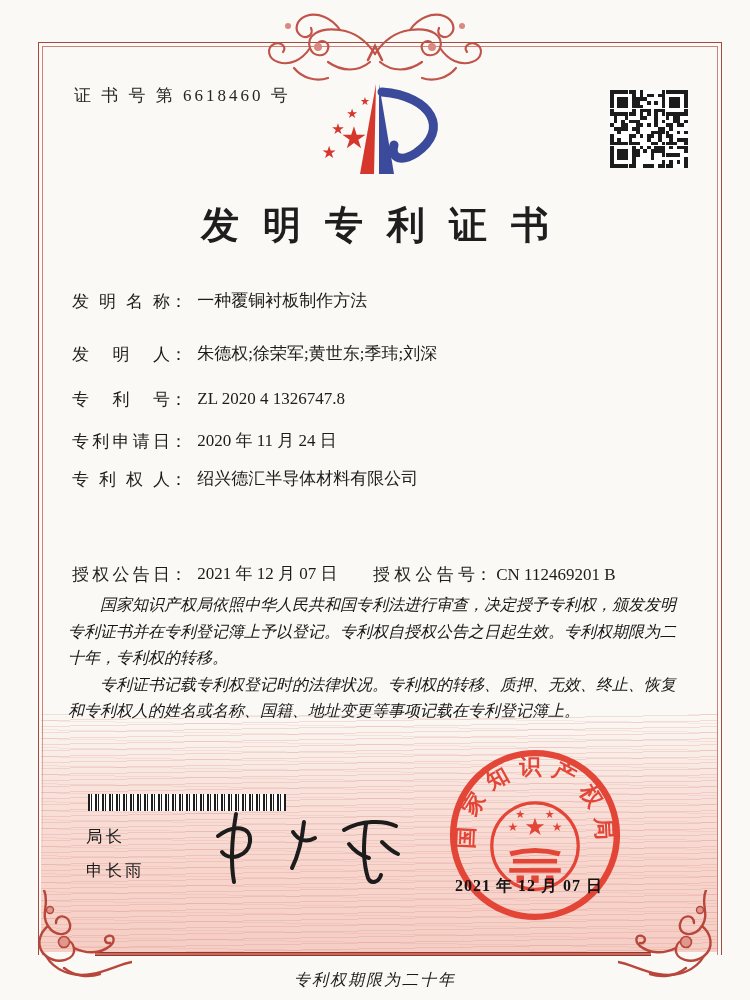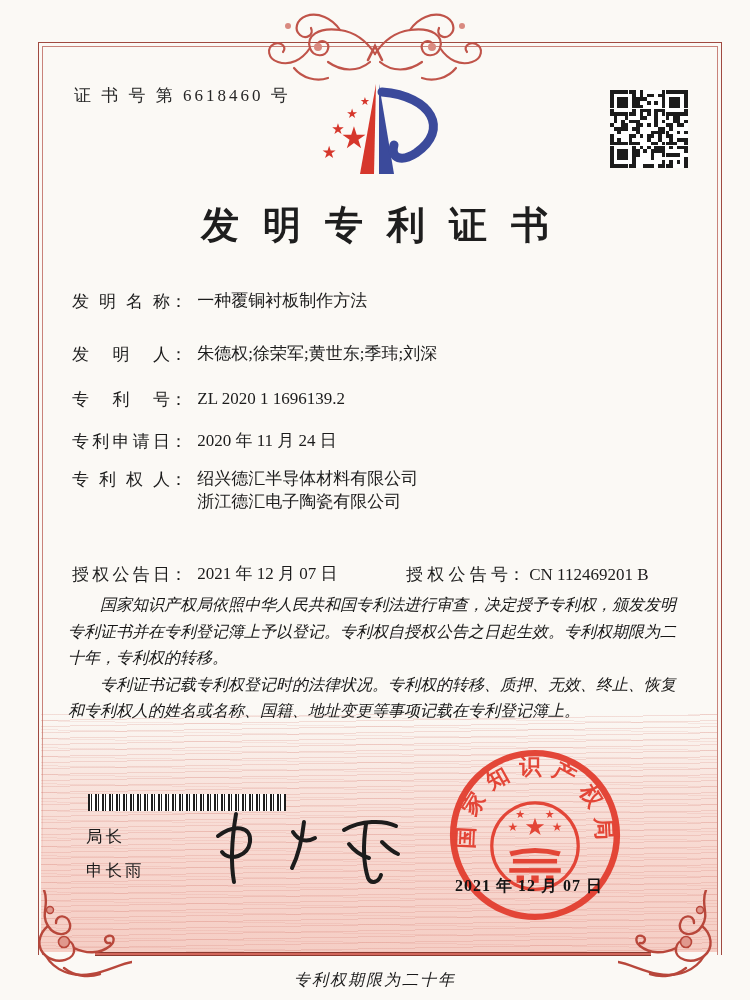--- a/index.html
+++ b/index.html
@@ -29,21 +29,21 @@
 
   .title{position:absolute;left:0;top:200px;width:750px;text-align:center;
          font-size:38px;font-weight:bold;letter-spacing:24px;text-indent:24px;color:#1e1e1e;}
 
   
   .field-row{position:absolute;left:72px;width:610px;font-size:17px;color:#1c1c1c;}
   .flabel{display:inline-block;width:98px;text-align:justify;text-align-last:justify;
           font-weight:500;vertical-align:top;}
   .fcolon{vertical-align:top;}
   .fvalue{display:inline-block;vertical-align:top;margin-left:6px;max-width:470px;line-height:1.35;}
-  .fpair2{position:absolute;left:334px;top:0;}
+  .fpair2{position:absolute;left:301px;top:0;}
 
   
   .body-text{position:absolute;left:68px;top:592px;width:618px;font-size:16px;
              line-height:1.66;color:#161616;font-style:italic;}
   .body-text p{margin:0;text-indent:2em;}
 
   
   .officer{position:absolute;left:86px;top:826px;font-size:16.5px;color:#1b1b1b;letter-spacing:3px;}
   .officer div{margin-bottom:12px;}
   .signature{position:absolute;left:196px;top:798px;}
@@ -365,31 +365,30 @@
   <div class="field-row" style="top:290px">
     <span class="flabel">发明名称</span><span class="fcolon">：</span>
     <span class="fvalue">一种覆铜衬板制作方法</span>
   </div>
   <div class="field-row" style="top:343px">
     <span class="flabel">发明人</span><span class="fcolon">：</span>
     <span class="fvalue">朱德权;徐荣军;黄世东;季玮;刘深</span>
   </div>
   <div class="field-row" style="top:388px">
     <span class="flabel">专利号</span><span class="fcolon">：</span>
-    <span class="fvalue">ZL 2020 1 1696139.2</span>
+    <span class="fvalue">ZL 2020 4 1326747.8</span>
   </div>
   <div class="field-row" style="top:430px">
     <span class="flabel">专利申请日</span><span class="fcolon">：</span>
     <span class="fvalue">2020 年 11 月 24 日</span>
   </div>
   <div class="field-row" style="top:468px">
     <span class="flabel">专利权人</span><span class="fcolon">：</span>
     <span class="fvalue">
       <span style="display:block">绍兴德汇半导体材料有限公司</span>
-      <span style="display:block">浙江德汇电子陶瓷有限公司</span>
     </span>
   </div>
   <div class="field-row" style="top:563px">
     <span class="flabel">授权公告日</span><span class="fcolon">：</span>
     <span class="fvalue">2021 年 12 月 07 日</span>
     <span class="fpair2">
       <span>授 权 公 告 号</span><span>：</span>
       <span>CN 112469201 B</span>
     </span>
   </div>

